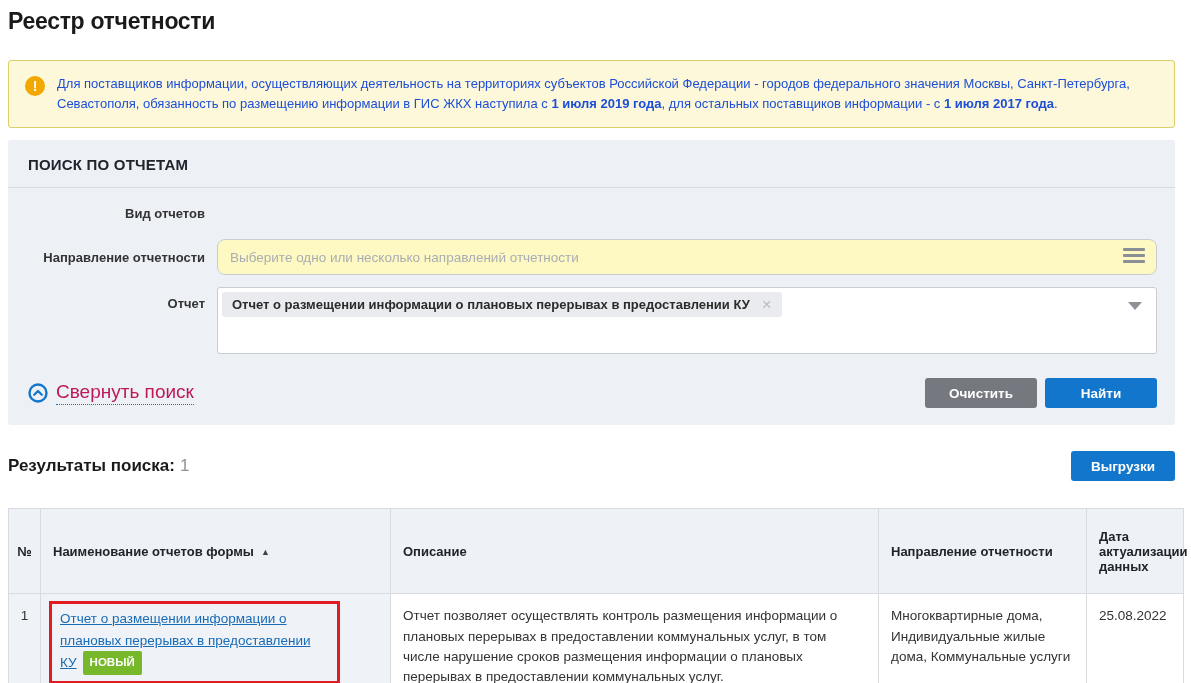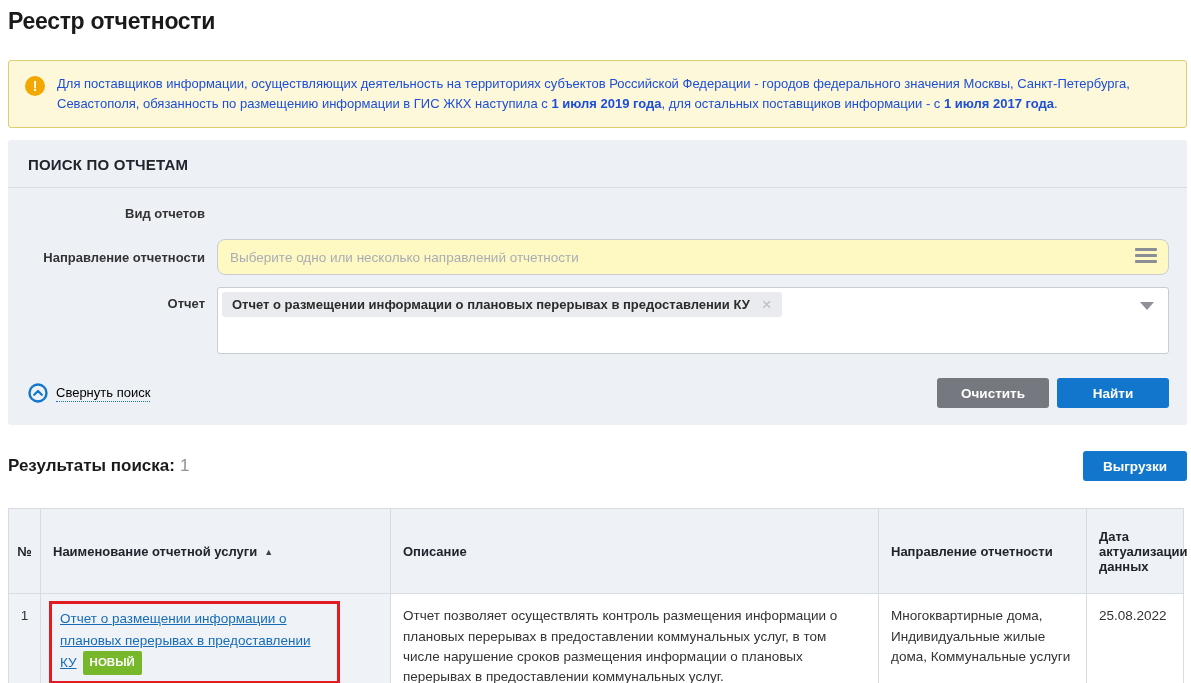--- a/index.html
+++ b/index.html
@@ -1,18 +1,18 @@
 <!DOCTYPE html>
 <html><head>
 <meta charset="utf-8">
 <style>
   * { box-sizing: border-box; margin: 0; padding: 0; }
   html,body { width: 1191px; height: 683px; background: #ffffff; overflow: hidden; }
   body { font-family: "Liberation Sans", "DejaVu Sans", sans-serif; color: #333; }
-  .page { width: 1191px; height: 683px; padding: 8px 4px 0 8px; }
+  .page { width: 1191px; height: 683px; padding: 8px 16px 0 8px; }
 
   .page-title { font-size: 23px; font-weight: bold; color: #1a1a1a; letter-spacing: -0.3px; }
 
   
   .banner { margin-top: 25px; background: #fcf8d9; border: 1px solid #ddce6e; border-radius: 3px;
             padding: 13px 20px 13px 16px; display: flex; align-items: flex-start; }
   .warn-icon { flex: 0 0 auto; width: 20px; height: 20px; border-radius: 50%; background: #f2a800;
                color:#fff; font-weight: bold; font-size: 14px; line-height: 20px; text-align: center;
                margin-right: 12px; margin-top: 2px; }
   .banner-text { font-size: 13px; line-height: 1.55; color: #1d4ed8; }
@@ -52,21 +52,21 @@
                 padding: 4px 34px 4px 4px; }
   .tag { display: inline-flex; align-items: center; background: #e9ebee; border-radius: 3px; padding: 5px 10px 5px 10px; }
   .tag-text { font-size: 13px; font-weight: bold; color: #2b2b2b; }
   .tag-close { margin-left: 12px; color: #b9bdc3; font-size: 17px; line-height: 14px; cursor: pointer; font-weight: normal; }
   .dd-arrow { position: absolute; right: 14px; top: 14px; width: 0; height: 0;
               border-left: 7px solid transparent; border-right: 7px solid transparent; border-top: 8px solid #8e9298; cursor: pointer; }
 
   
   .panel-footer { display: flex; align-items: center; justify-content: space-between; margin-top: 24px; padding: 0 18px 0 20px; }
   .collapse-link { display: inline-flex; align-items: center; gap: 8px; cursor: pointer; }
-  .collapse-text { color: #000000; font-size: 13px; border-bottom: 1px dotted #1276cc; padding-bottom: 1px; }
+  .collapse-text { color: #be185d; font-size: 19px; border-bottom: 1px dotted #1276cc; padding-bottom: 1px; }
   .btn-row { display: flex; gap: 8px; }
   .btn { height: 30px; min-width: 112px; padding: 0 20px; border: none; border-radius: 3px; color: #fff;
          font-size: 13.5px; font-weight: bold; font-family: inherit; cursor: pointer; }
   .btn-gray { background: #75787e; margin-left: 34px; }
   .btn-blue { background: #1276cc; }
 
   
   .results-row { display: flex; align-items: center; justify-content: space-between; margin-top: 26px; }
   .results-label { font-size: 17px; font-weight: bold; color: #1a1a1a; }
   .results-count { font-size: 17px; font-weight: normal; color: #8f9398; margin-left: 5px; }
@@ -160,21 +160,21 @@
     <colgroup>
       <col style="width:32px">
         <col style="width:350px">
         <col style="width:488px">
         <col style="width:208px">
         <col style="width:97px">
     </colgroup>
     <thead>
       <tr>
         <th class="c-num">№</th>
-        <th><span>Наименование отчетной услуги</span><span class="sort-arrow">▲</span></th>
+        <th><span>Наименование отчетов формы</span><span class="sort-arrow">▲</span></th>
         <th>Описание</th>
         <th>Направление отчетности</th>
         <th>Дата актуализации данных</th>
       </tr>
     </thead>
     <tbody>
       <tr>
         <td class="c-num hl">1</td>
         <td class="hl">
           <span class="red-box">

